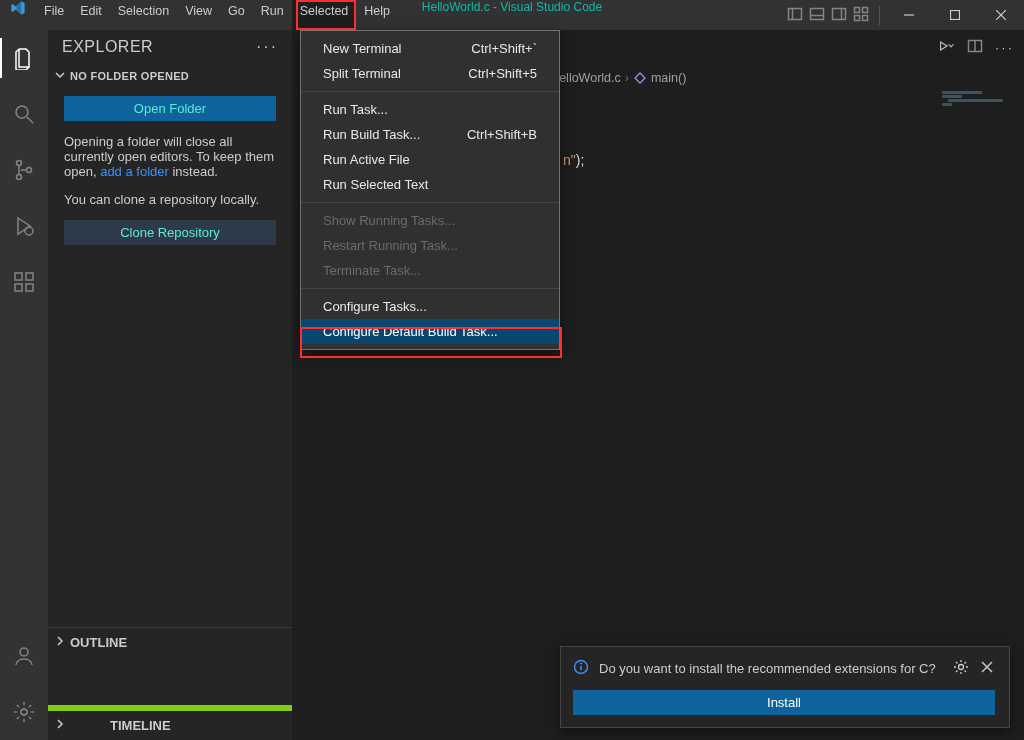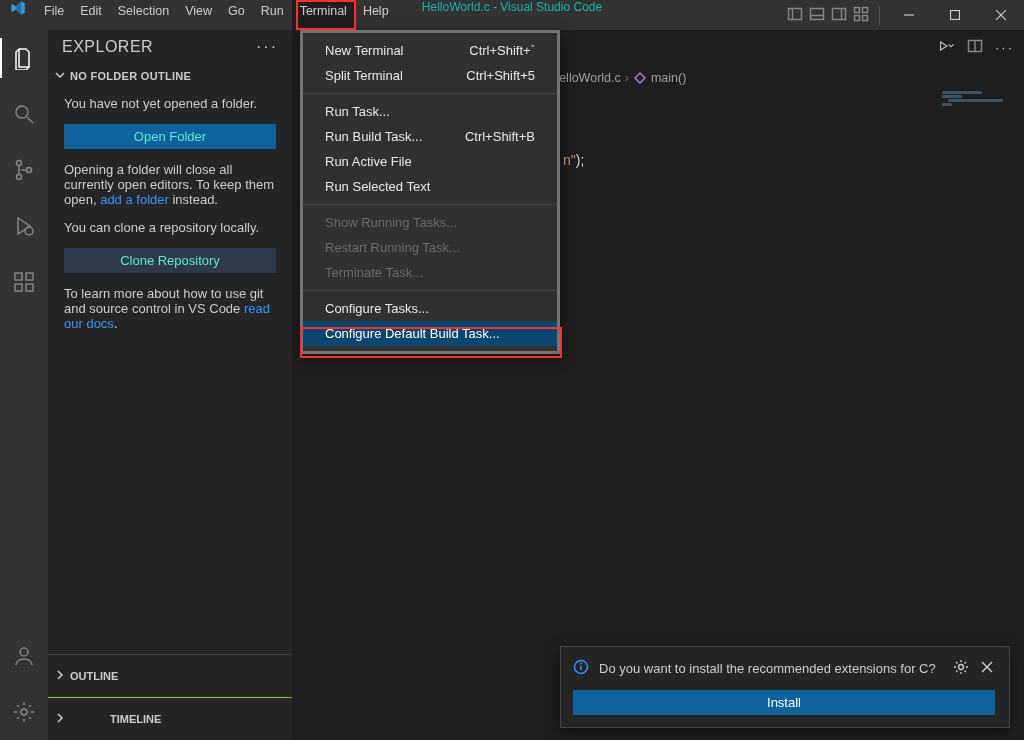--- a/index.html
+++ b/index.html
@@ -27,21 +27,21 @@
   .activitybar .ab-item.active::before { content:""; position:absolute; left:0; top:0; bottom:0; width:2px; background:#fff;}
   .activitybar svg { width:24px; height:24px; }
 
   
   .sidebar { position:absolute; left:48px; top:30px; width:245px; bottom:0; background:#252526; border-right:1px solid #1e1e1e; display:flex; flex-direction:column;}
   .sidebar .header { display:flex; justify-content:space-between; align-items:center; padding:8px 14px; font-size:16px; letter-spacing:0.5px; color:#cccccc; }
   .sidebar .section-header { display:flex; align-items:center; gap:4px; padding:5px 6px; font-size:11px; font-weight:700; letter-spacing:0.3px; color:#cccccc;}
   .sidebar .section-body { padding:8px 16px; font-size:13px; color:#cccccc; display:flex; flex-direction:column; gap:13px;}
   .sidebar .btn { background:#0e639c; color:#5eead4; text-align:center; padding:5px 8px; font-size:13px; border:none; width:100%;}
   .link { color:#3794ff; }
-  .sidebar .outline { border-top:1px solid #3c3c3c; padding:14px 6px; font-size:11px; font-weight:700; display:flex; align-items:center; gap:4px;}
+  .sidebar .outline { border-top:1px solid #3c3c3c; padding:7px 6px; font-size:13px; font-weight:700; display:flex; align-items:center; gap:4px;margin-top:48px;}
 
   
   .editor-area { position:absolute; left:293px; top:30px; right:0; bottom:0; background:#1e1e1e;}
   .editor-tabs { height:35px; display:flex; align-items:center; justify-content:flex-end; padding-right:10px; border-bottom:1px solid #1e1e1e;}
   .editor-tab { display:flex; align-items:center; gap:6px; padding:8px 14px; background:#1e1e1e; font-style:italic; color:#969696;}
   .editor-tab-actions { display:flex; align-items:center; gap:12px; margin-left:auto;}
   .editor-tab-actions svg { width:16px; height:16px;}
 
   .breadcrumb { height:25px; display:flex; align-items:center; gap:4px; padding-left:10px; font-size:12.5px; color:#a0a0a0;}
   .breadcrumb .sep { color:#6e6e6e; }
@@ -49,21 +49,21 @@
   .breadcrumb .fn-icon { display:inline-flex; width:14px; height:14px; align-items:center; justify-content:center;}
 
   .editor-body { position:relative; padding:12px 0 0 10px; font-family:"Consolas","Courier New",monospace; font-size:14px;}
   .minimap { position:absolute; right:0; top:0; width:90px; height:18px;}
   .minimap .mline { height:3px; margin:1px 0 1px 8px; background:#4a6a7a; opacity:0.7; border-radius:1px;}
   .code-line { color:#d4d4d4; }
   .str { color:#ce9178; }
   .punct { color:#d4d4d4; }
 
   
-  .dropdown { position:absolute; top:30px; left:300px; width:260px; background:#303031; border:3px solid #737373; box-shadow:0 4px 12px rgba(0,0,0,0.5); z-index:50; padding:5px 0;}
+  .dropdown { position:absolute; top:30px; left:300px; width:260px; background:#303031; border:1px solid #737373; box-shadow:0 4px 12px rgba(0,0,0,0.5); z-index:50; padding:5px 0;}
   .dropdown .row { display:flex; justify-content:space-between; padding:5px 22px; font-size:13px; color:#e8e8e8;}
   .dropdown .row.disabled { color:#6b6b6b; }
   .dropdown .row.hover { background:#094771; color:#fff; }
   .dropdown hr { border:none; border-top:1px solid #454545; margin:5px 0;}
 
   
   .redbox1 { position:absolute; border:2px solid #ff2d2d; pointer-events:none; z-index:60;}
   .redbox-terminal { top:0px; left:296px; width:60px; height:30px;}
   .redbox-cdt { top:327px; left:300px; width:262px; height:31px;}
 
@@ -92,21 +92,21 @@
         <path fill="#1f6fa8" d="M17 2v20l-8-10 8-10z"></path>
       </svg>
   </div>
   <div class="menubar">
     <div class="mitem">File</div>
     <div class="mitem">Edit</div>
     <div class="mitem">Selection</div>
     <div class="mitem">View</div>
     <div class="mitem">Go</div>
     <div class="mitem">Run</div>
-    <div class="mitem active">Terminal</div>
+    <div class="mitem active">Selected</div>
     <div class="mitem">Help</div>
   </div>
   <div class="title">HelloWorld.c - Visual Studio Code</div>
   <div class="right">
     <div class="layout-icons">
       <span><svg viewBox="0 0 16 16">
             <rect x="1.5" y="2.5" width="13" height="11" class="iconstroke"></rect>
             <line x1="5.5" y1="2.5" x2="5.5" y2="13.5" class="iconstroke"></line>
           </svg></span>
       <span><svg viewBox="0 0 16 16">
@@ -201,42 +201,38 @@
   <div class="header">
     <span>EXPLORER</span>
     <span style="letter-spacing:2px;">···</span>
   </div>
   <div class="section-header">
     <span class="chev">
       <svg width="12" height="12" viewBox="0 0 12 12">
           <path d="M2 4l4 4 4-4" fill="none" stroke="#ccc" stroke-width="1.5"></path>
         </svg>
     </span>
-    <span>NO FOLDER OUTLINE</span>
+    <span>NO FOLDER OPENED</span>
   </div>
   <div class="section-body">
-    <div>You have not yet opened a folder.</div>
     <button class="btn">Open Folder</button>
     <div>
       <span>Opening a folder will close all currently open editors. To keep them open, </span><span class="link">add a folder</span><span> instead.</span>
     </div>
     <div>You can clone a repository locally.</div>
     <button class="btn" style="background:#2d3a4a;">Clone Repository</button>
-    <div>
-      <span>To learn more about how to use git and source control in VS Code </span><span class="link">read our docs</span><span>.</span>
-    </div>
   </div>
   <div style="flex:1"></div>
   <div class="outline">
     <span class="chev"><svg width="12" height="12" viewBox="0 0 12 12">
           <path d="M4 2l4 4-4 4" fill="none" stroke="#ccc" stroke-width="1.5"></path>
         </svg></span>
     <span>OUTLINE</span>
   </div>
-  <div class="outline" style="border-top:1px solid #84cc16;gap:44px;">
+  <div class="outline" style="border-top:6px solid #84cc16;gap:44px;">
     <span class="chev"><svg width="12" height="12" viewBox="0 0 12 12">
           <path d="M4 2l4 4-4 4" fill="none" stroke="#ccc" stroke-width="1.5"></path>
         </svg></span>
     <span>TIMELINE</span>
   </div>
 </div>
 
 <div class="editor-area">
   <div class="editor-tabs">
     <div class="editor-tab">

